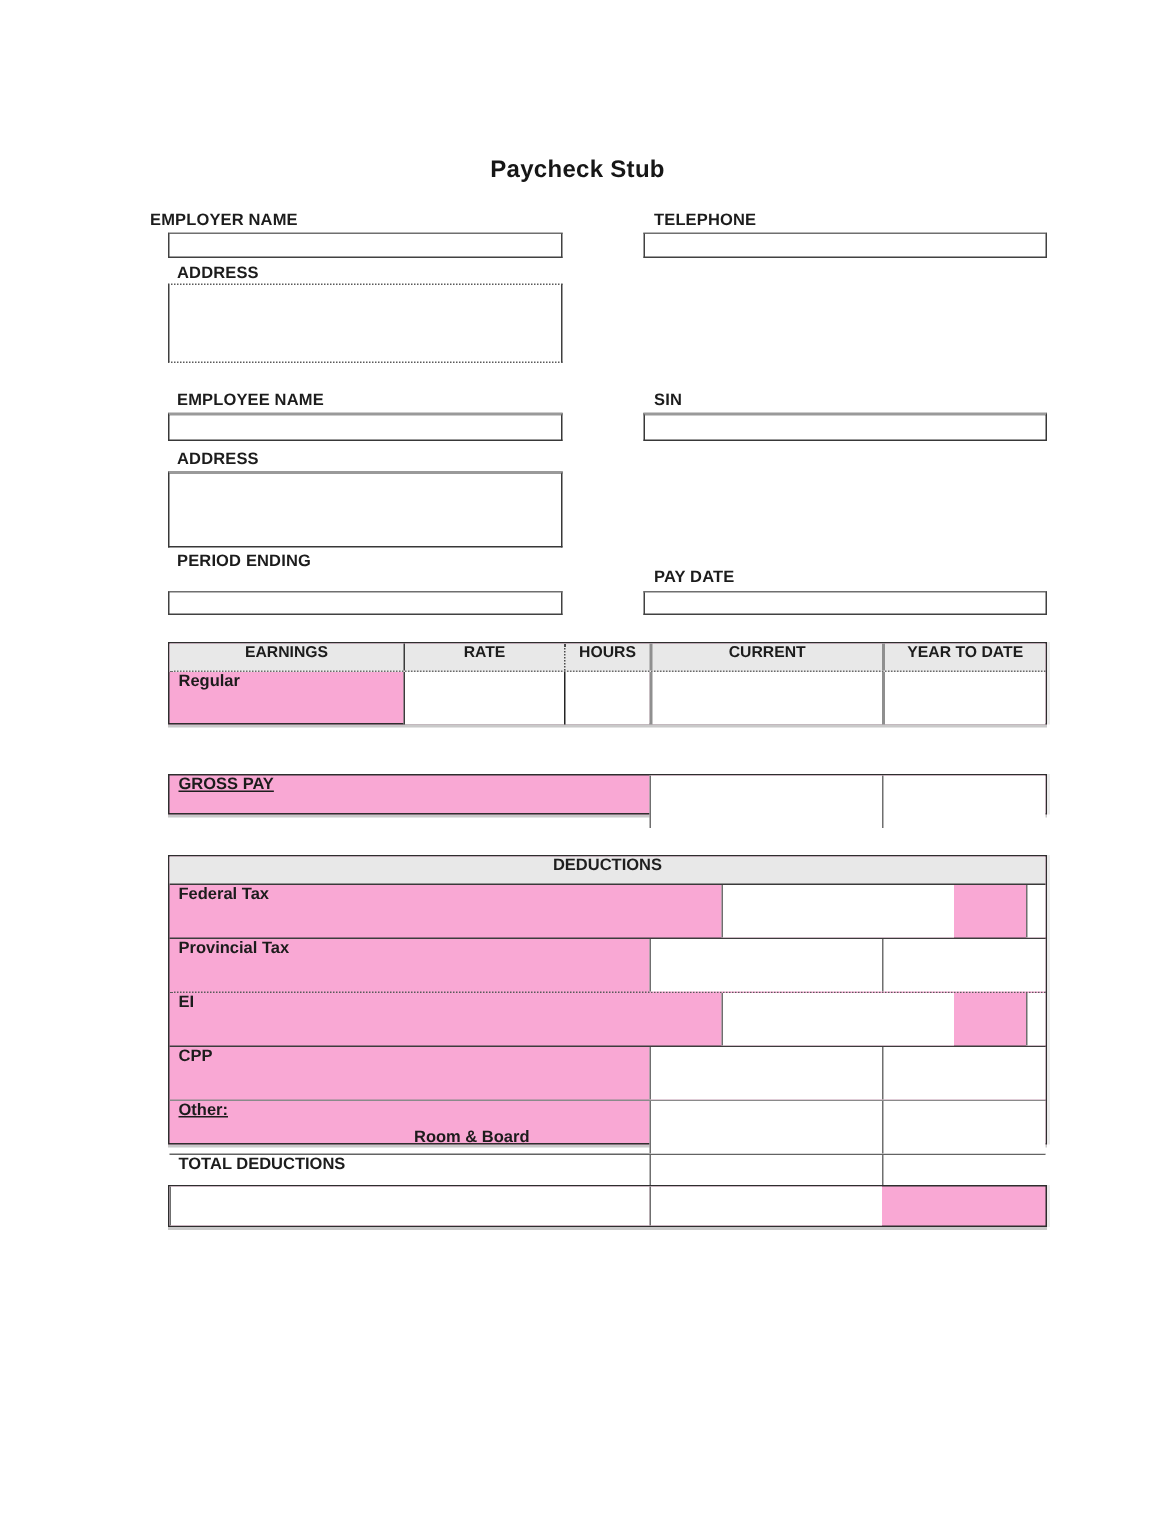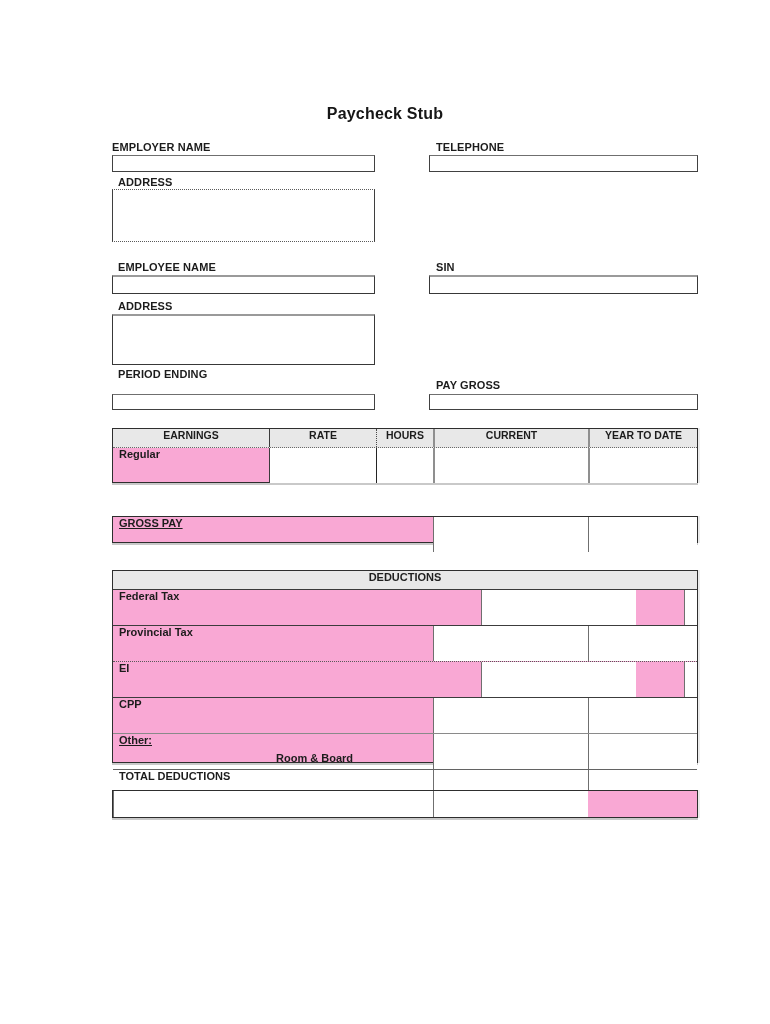--- a/index.html
+++ b/index.html
@@ -57,42 +57,42 @@
   .othercell{position:relative;text-decoration:underline;}
   .sublabel{position:absolute;left:163px;bottom:5px;font-size:11px;font-weight:bold;white-space:nowrap;}
 </style>
 </head>
 <body>
 
 <div class="page">
 
   <div class="title">Paycheck Stub</div>
 
-  <div class="lbl" style="left:112px;top:141px;">EMPLOYER NAME</div>
+  <div class="lbl" style="left:100px;top:141px;">EMPLOYER NAME</div>
   <input class="field" style="left: 112px; top: 155px; width: 263px; height: 17px;" value="">
 
   <div class="lbl" style="left:436px;top:141px;">TELEPHONE</div>
   <input class="field" style="left: 429px; top: 155px; width: 269px; height: 17px;" value="">
 
   <div class="lbl" style="left:118px;top:176px;">ADDRESS</div>
   <textarea class="field box-dotted" style="left: 112px; top: 189px; width: 263px; height: 53px;"></textarea>
 
   <div class="lbl" style="left:118px;top:261px;">EMPLOYEE NAME</div>
   <input class="field box-graytop" style="left: 112px; top: 275px; width: 263px; height: 19px;" value="">
 
   <div class="lbl" style="left:436px;top:261px;">SIN</div>
   <input class="field box-graytop" style="left: 429px; top: 275px; width: 269px; height: 19px;" value="">
 
   <div class="lbl" style="left:118px;top:300px;">ADDRESS</div>
   <textarea class="field box-graytop" style="left: 112px; top: 314px; width: 263px; height: 51px;"></textarea>
 
   <div class="lbl" style="left:118px;top:368px;">PERIOD ENDING</div>
   <input class="field" style="left: 112px; top: 394px; width: 263px; height: 16px;" value="">
 
-  <div class="lbl" style="left:436px;top:379px;">PAY GROSS</div>
+  <div class="lbl" style="left:436px;top:379px;">PAY DATE</div>
   <input class="field" style="left: 429px; top: 394px; width: 269px; height: 16px;" value="">
 
   <div class="tbl" style="left:112px;top:428px;width:586px;height:55px;">
     <div class="earn-grid earn-hdr hdr">
       <div class="hcell c1">EARNINGS</div>
       <div class="hcell c2">RATE</div>
       <div class="hcell c3">HOURS</div>
       <div class="hcell c4">CURRENT</div>
       <div class="hcell c5">YEAR TO DATE</div>
     </div>

